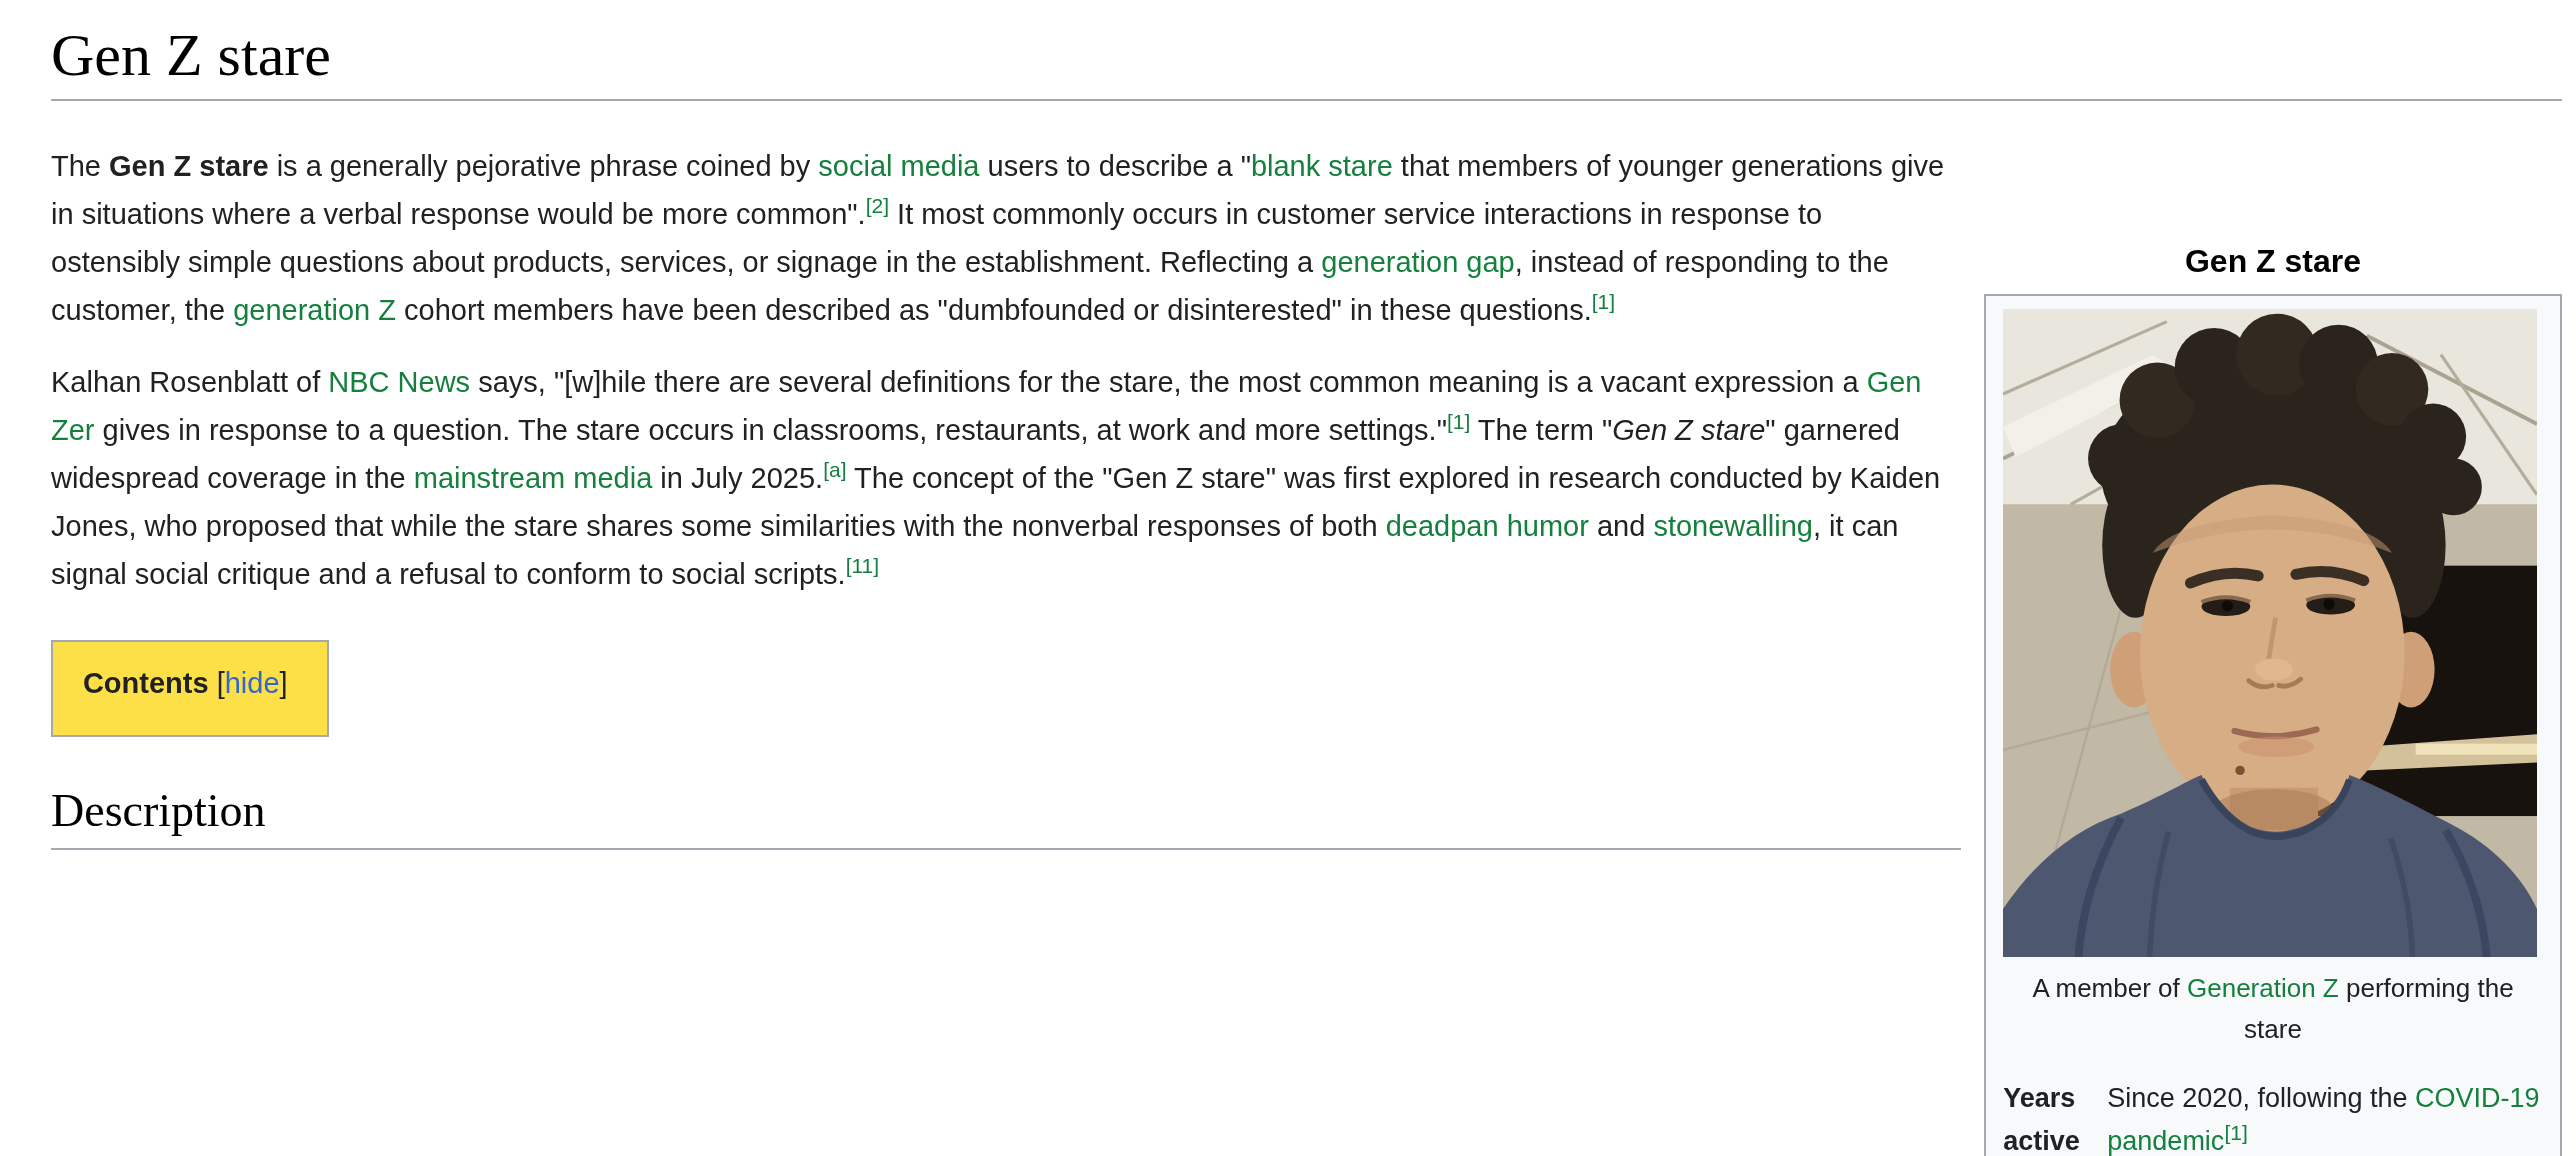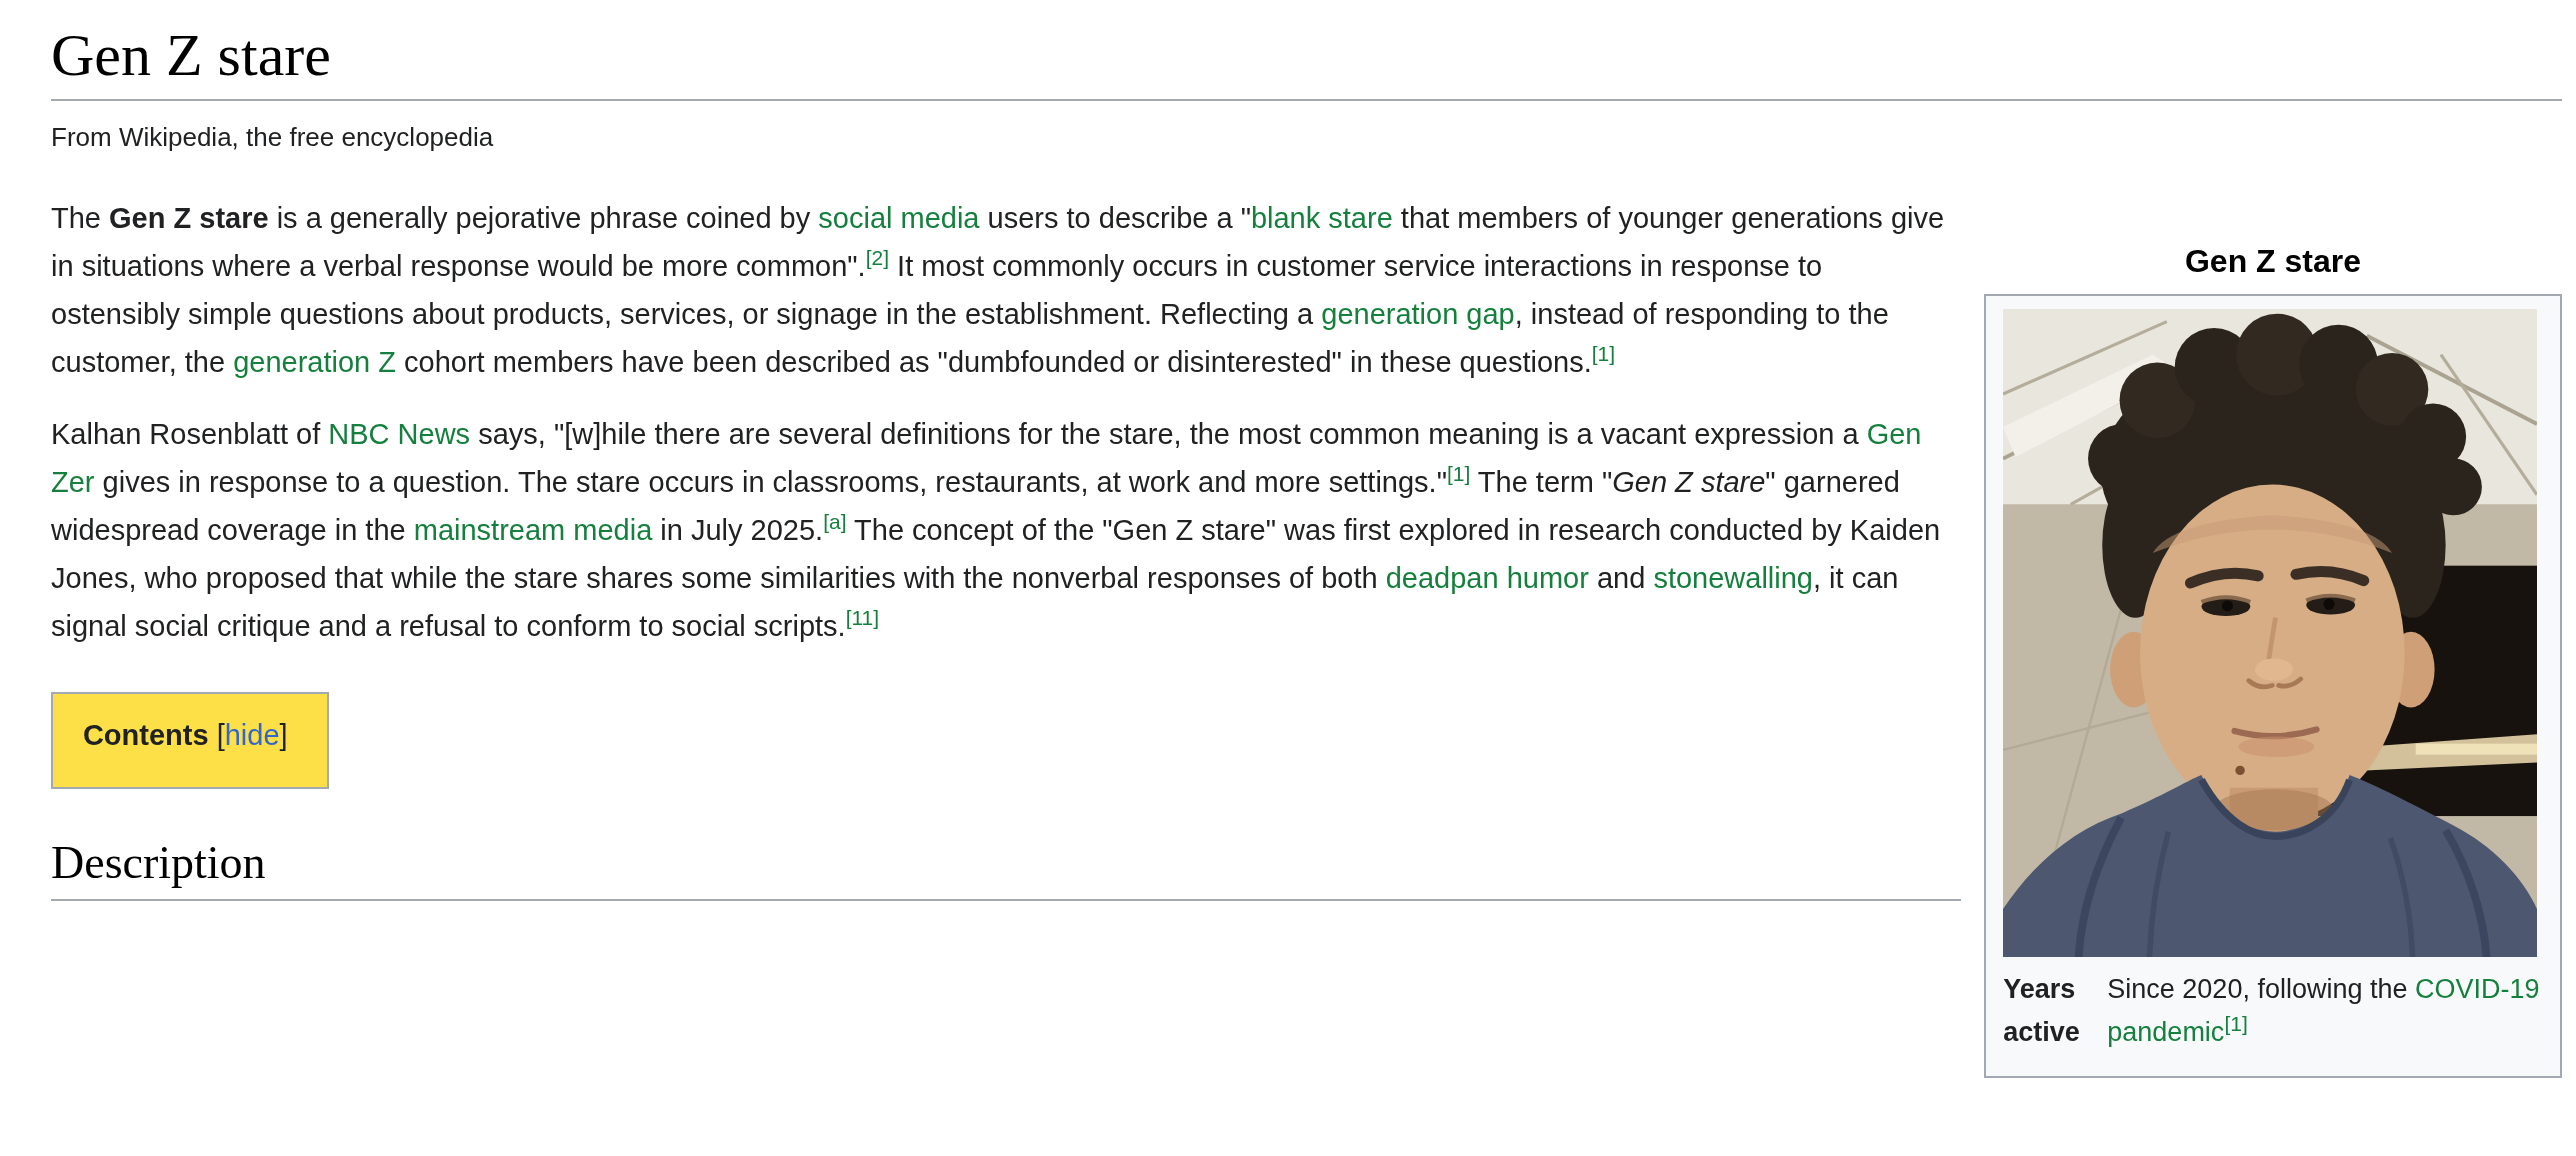--- a/index.html
+++ b/index.html
@@ -63,21 +63,20 @@
 </style>
 </head>
 <body>
 
 <div class="page">
 
   <h1 class="firstHeading">
     <span>Gen Z stare</span>
   </h1>
 
-  <div class="subtitle">From Wikipedia, the free encyclopedia</div>
 
   <div class="bodytext">
     <p>The <b>Gen Z stare</b> is a generally pejorative phrase coined by <a class="wlink">social media</a> users to describe a "<a class="wlink">blank stare</a> that members of younger generations give in situations where a verbal response would be more common".<sup class="ref"><a class="wlink">[2]</a></sup> It most commonly occurs in customer service interactions in response to ostensibly simple questions about products, services, or signage in the establishment. Reflecting a <a class="wlink">generation gap</a>, instead of responding to the customer, the <a class="wlink">generation Z</a> cohort members have been described as "dumbfounded or disinterested" in these questions.<sup class="ref"><a class="wlink">[1]</a></sup></p>
     <p>Kalhan Rosenblatt of <a class="wlink">NBC News</a> says, "[w]hile there are several definitions for the stare, the most common meaning is a vacant expression a <a class="wlink">Gen Zer</a> gives in response to a question. The stare occurs in classrooms, restaurants, at work and more settings."<sup class="ref"><a class="wlink">[1]</a></sup> The term "<i>Gen Z stare</i>" garnered widespread coverage in the <a class="wlink">mainstream media</a> in July 2025.<sup class="ref"><a class="wlink">[a]</a></sup> The concept of the "Gen Z stare" was first explored in research conducted by Kaiden Jones, who proposed that while the stare shares some similarities with the nonverbal responses of both <a class="wlink">deadpan humor</a> and <a class="wlink">stonewalling</a>, it can signal social critique and a refusal to conform to social scripts.<sup class="ref"><a class="wlink">[11]</a></sup></p>
 
     <div class="toc">
       <div class="toc-title-row">
         <span class="toc-title">Contents</span>
         <span class="toc-hide-wrap"><span>[</span><a class="toc-hide">hide</a><span>]</span></span>
       </div>
@@ -157,20 +156,21 @@
 
           <path d="M0,823 L0,762 C42,700 92,660 152,640 C204,618 232,600 252,592 C272,640 302,662 345,664 C392,662 424,638 440,592 C472,604 522,630 572,656 C622,682 660,722 678,762 L678,823 Z" fill="#4d5870"></path>
           <path d="M252,598 C282,652 318,670 345,670 C382,670 422,648 440,598" stroke="#39435a" stroke-width="9" fill="none"></path>
           <path d="M150,646 C120,702 100,760 96,823" stroke="#3c4660" stroke-width="10" fill="none"></path>
           <path d="M562,662 C592,712 610,770 614,823" stroke="#3c4660" stroke-width="10" fill="none"></path>
           <path d="M210,664 C196,716 188,770 186,823" stroke="#414b63" stroke-width="7" fill="none"></path>
           <path d="M492,672 C508,718 518,772 520,823" stroke="#414b63" stroke-width="7" fill="none"></path>
         </svg>
       </div>
 
+      <div class="infobox-caption">A member of <a class="wlink">Generation Z</a> performing the stare</div>
 
       <div class="ib-row">
         <div class="ib-label">Years active</div>
         <div class="ib-value">Since 2020, following the <a class="wlink">COVID-19 pandemic</a><sup class="ref"><a class="wlink">[1]</a></sup></div>
       </div>
 
     </div>
   </div>
 
 </div>

